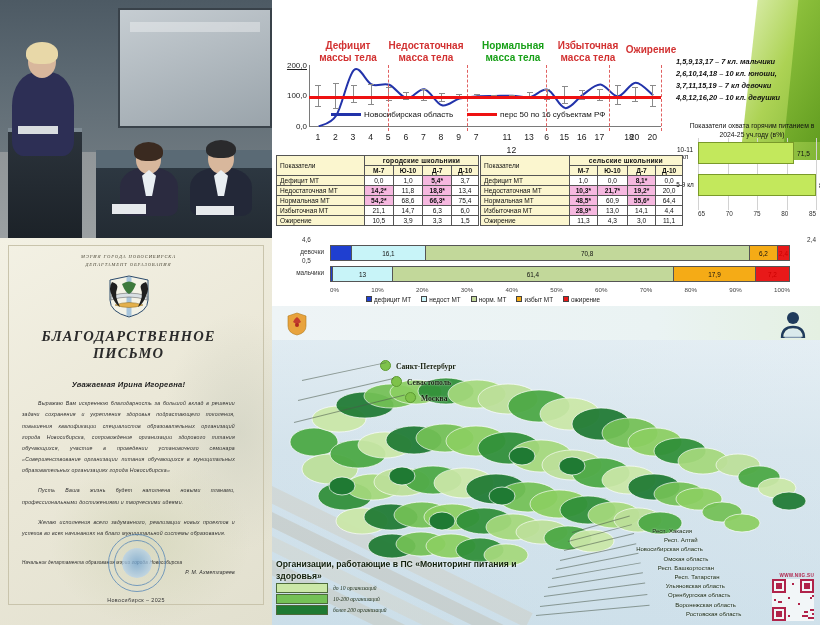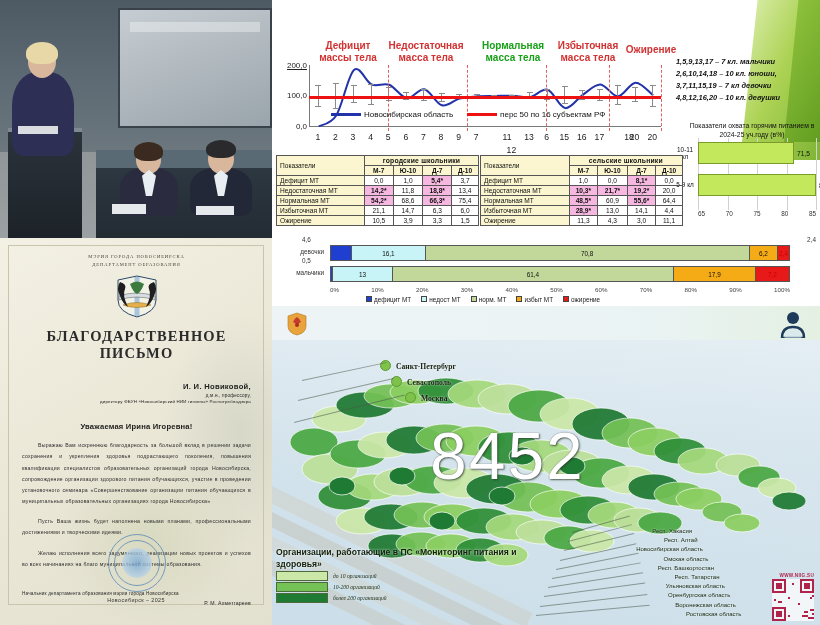--- a/index.html
+++ b/index.html
@@ -48,21 +48,21 @@
   #letter { position: absolute; left: 0; top: 238px; width: 272px; height: 387px;
     background: #e9e6d6; overflow: hidden; }
   #letter-bg { position:absolute; inset:0;
     background:
       radial-gradient(ellipse 140px 120px at 55% 78%, rgba(200,205,170,.45), transparent 72%),
       radial-gradient(ellipse 110px 170px at 88% 50%, rgba(190,195,180,.40), transparent 70%),
       linear-gradient(150deg,#f3f1e4 0%,#ebe8d8 45%,#e2e0cf 100%); }
   #letter-frame { position:absolute; left:8px; top:7px; right:8px; bottom:20px;
     border:1px solid #c9c4ac; }
   #letter-inner { position:absolute; left:8px; top:7px; right:8px; bottom:20px;
-    padding: 8px 13px 0 14px; }
+    padding: 8px 29px 0 14px; font-style: italic; }
   .lt-org { text-align:center; font-family:"Liberation Serif", serif; font-size:4.6px;
     letter-spacing:.9px; color:#4a4636; line-height:1.65; }
   .lt-crest { width: 48px; height: 44px; margin: 6px auto 4px auto; position: relative; }
   .lt-title { text-align:center; font-family:"Liberation Serif", serif; font-weight:bold;
     font-size:14.5px; letter-spacing:1.1px; color:#2b2b2b; margin: 10px 0 0 0; }
   .lt-recip { text-align:right; margin-top:20px; color:#222; }
   .lt-recip .r1 { font-size:7.6px; font-weight:bold; letter-spacing:.3px; }
   .lt-recip .r2 { font-size:4.6px; margin-top:2px; letter-spacing:.2px; }
   .lt-recip .r3 { font-size:4.4px; margin-top:1px; letter-spacing:.2px; }
   .lt-greet { text-align:center; font-size:7.6px; font-weight:bold; color:#1c1c1c;
@@ -178,21 +178,21 @@
     text-shadow: 0 0 1px #4a4a4a, 1px 1px 2px rgba(40,60,40,.75); }
   .city-dot { position:absolute; width:11px; height:11px; border-radius:50%;
     background:#7ec24a; border:1px solid #5e9a32; }
   .city-name { position:absolute; font-family:"Liberation Serif", serif;
     font-size:7.6px; font-weight:bold; color:#16200f;
     text-shadow:0 0 2px rgba(255,255,255,.9); }
   .city-line { position:absolute; height:.8px; background:#4a5a4a; opacity:.55;
     transform-origin:left center; }
   .reg-name { position:absolute; font-size:6px; color:#13240d; text-align:right;
     text-shadow:0 0 2px rgba(255,255,255,.85); }
-  #legendbox { position:absolute; left:4px; top:240px; width:250px; }
+  #legendbox { position:absolute; left:4px; top:252px; width:250px; }
   #legend-title { font-size:8.6px; font-weight:bold; color:#12200c; line-height:1.42;
     text-shadow:0 0 3px rgba(255,255,255,.9); }
   .lg-row { display:flex; align-items:center; gap:5px; margin-top:1px; }
   .lg-sw { width:52px; height:10px; border:.7px solid #4d6b3a; }
   .lg-txt { font-family:"Liberation Serif", serif; font-size:5.6px; color:#1a2a12;
     font-style:italic; }
   #qr { position:absolute; right:6px; bottom:4px; width:42px; height:42px; }
   #qr-cap { position:absolute; right:6px; bottom:47px; font-size:4.6px;
     letter-spacing:.3px; color:#b0234a; font-weight:bold; }
 </style>
@@ -237,25 +237,20 @@
           <path d="M6 22 Q24 16 42 22 L42 26 Q24 20 6 26 Z" fill="#d8dfe4" stroke="#555" stroke-width=".5"></path>
           <path d="M10 31 Q24 26 38 31 Q24 36 10 31 Z" fill="#e3b04b" stroke="#8d6a1f" stroke-width=".5"></path>
           <path d="M7 8 q-4 6 0 14 q3 8 8 11 q-6-12-3-18 q2-5 -5-7z" fill="#1f1f1f"></path>
           <path d="M41 8 q4 6 0 14 q-3 8 -8 11 q6-12 3-18 q-2-5 5-7z" fill="#1f1f1f"></path>
           <path d="M17 10 q7-5 14 0 q-3 8 -7 10 q-4-2 -7-10z" fill="#3d7a3d"></path>
         </svg>
       </div>
 
       <div class="lt-title">БЛАГОДАРСТВЕННОЕ ПИСЬМО</div>
 
-      <div class="lt-recip">
-        <div class="r1">И. И. Новиковой,</div>
-        <div class="r2">д.м.н., профессору,</div>
-        <div class="r3">директору ФБУН «Новосибирский НИИ гигиены» Роспотребнадзора</div>
-      </div>
 
       <div class="lt-greet">Уважаемая Ирина Игоревна!</div>
       <div class="lt-p">Выражаю Вам искреннюю благодарность за большой вклад в решении задачи сохранения и укрепления здоровья подрастающего поколения, повышения квалификации специалистов образовательных организаций города Новосибирска, сопровождение организации здорового питания обучающихся, участие в проведении установочного семинара «Совершенствование организации питания обучающихся в муниципальных образовательных организациях города Новосибирска»</div>
       <div class="lt-p">Пусть Ваша жизнь будет наполнена новыми планами, профессиональными достижениями и творческими идеями.</div>
       <div class="lt-p">Желаю исполнения всего задуманного, реализации новых проектов и успехов во всех начинаниях на благо муниципальной системы образования.</div>
 
       <div class="lt-sign">
         <div class="lt-sign-l">Начальник департамента образования мэрии города Новосибирска</div>
         <div class="lt-sign-r">Р. М. Ахметгареев</div>
       </div>
@@ -632,21 +627,20 @@
       </svg>
     </div>
     <div id="map-person">
       <svg viewBox="0 0 26 28" width="26" height="28">
         <circle cx="13" cy="8" r="6" fill="#1f3b5c"></circle>
         <path d="M2 28 q0-11 11-11 q11 0 11 11 z" fill="none" stroke="#1f3b5c" stroke-width="2.4"></path>
         <path d="M4.5 28 q0-9 8.5-9 q8.5 0 8.5 9 z" fill="#cfe3f2" opacity=".55"></path>
       </svg>
     </div>
 
-    <div class="bigNum">8452</div>
 
     <div class="city-dot" style="left:108px; top:54px;"></div>
     <div class="city-name" style="left:124px; top:56px;">Санкт-Петербург</div>
     <div class="city-dot" style="left:119px; top:70px;"></div>
     <div class="city-name" style="left:135px; top:72px;">Севастополь</div>
     <div class="city-dot" style="left:133px; top:86px;"></div>
     <div class="city-name" style="left:149px; top:88px;">Москва</div>
     <div class="city-line" style="left:30px; top:74px; width:86px; transform:rotate(-12deg);"></div>
     <div class="city-line" style="left:26px; top:94px; width:98px; transform:rotate(-13deg);"></div>
     <div class="city-line" style="left:22px; top:116px; width:114px; transform:rotate(-14deg);"></div>

